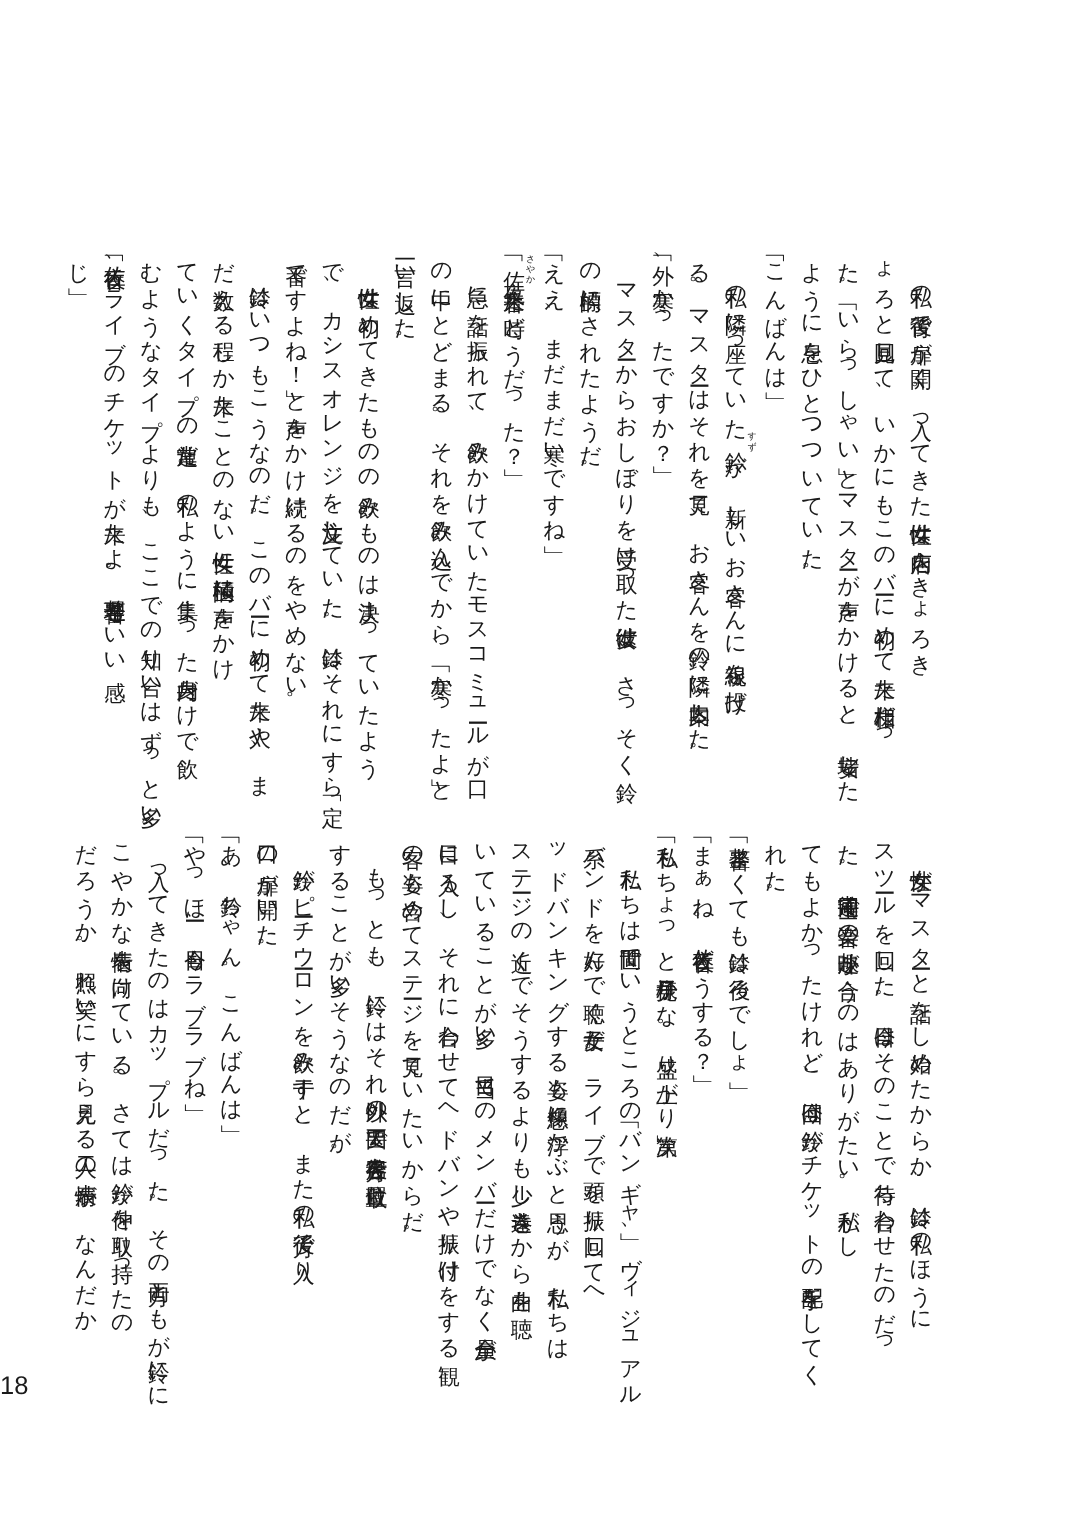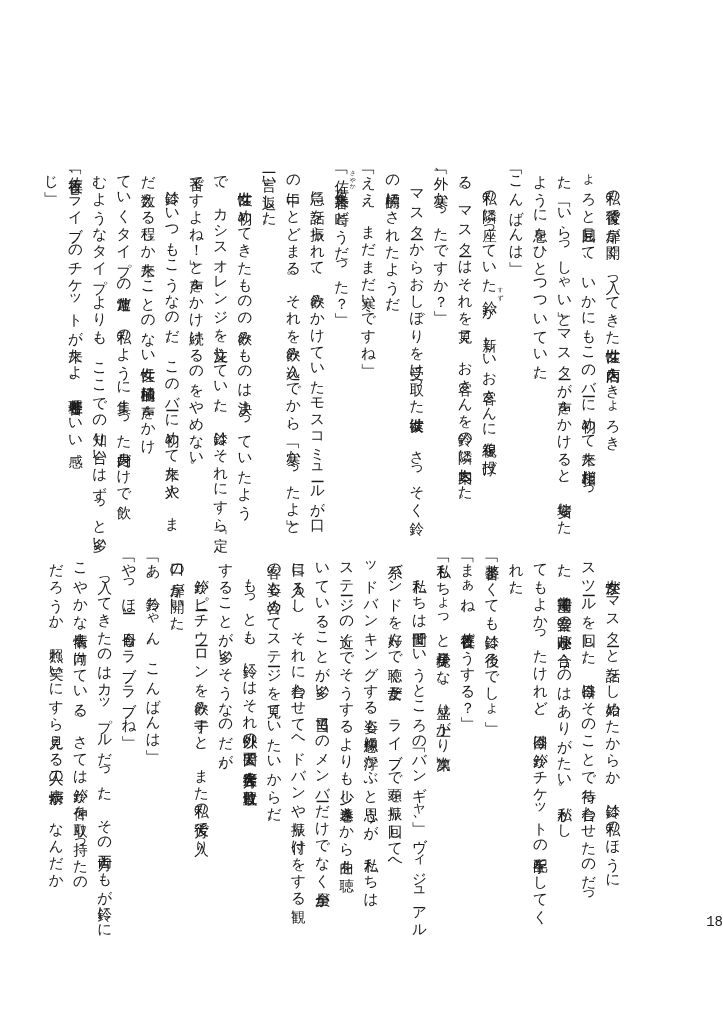--- a/index.html
+++ b/index.html
@@ -13,22 +13,22 @@
     font-size: 14.6px;
     line-height: 24.2px;
     color: #1a1a1a;
     letter-spacing: 0.6px;
   }
   .block-top { right: 98px; top: 165px; height: 345px; width: 530px; }
   .block-bottom { right: 98px; top: 553px; height: 345px; width: 530px; }
   .col { display: block; white-space: nowrap; }
   ruby rt { font-size: 6px; letter-spacing: 0; }
   .page-number {
-    position: absolute; left: 0; width: 723px; top: 914px; text-align: right;
-    font-family: Liberation Mono, monospace; font-size: 14px; color: #1a1a1a;
+    position: absolute; left: 0; width: 723px; top: 914px; text-align: left;
+    font-family: Liberation Sans, sans-serif; font-size: 17px; color: #1a1a1a;
   }
 </style>
 </head>
 <body>
 
 <div class="page">
 
   <div class="block block-top">
     <span class="col">　私の背後で扉が開く。入ってきた女性は店内をきょろき</span>
     <span class="col">ょろと見回して、いかにもこのバーに初めて来た様相だっ</span>

